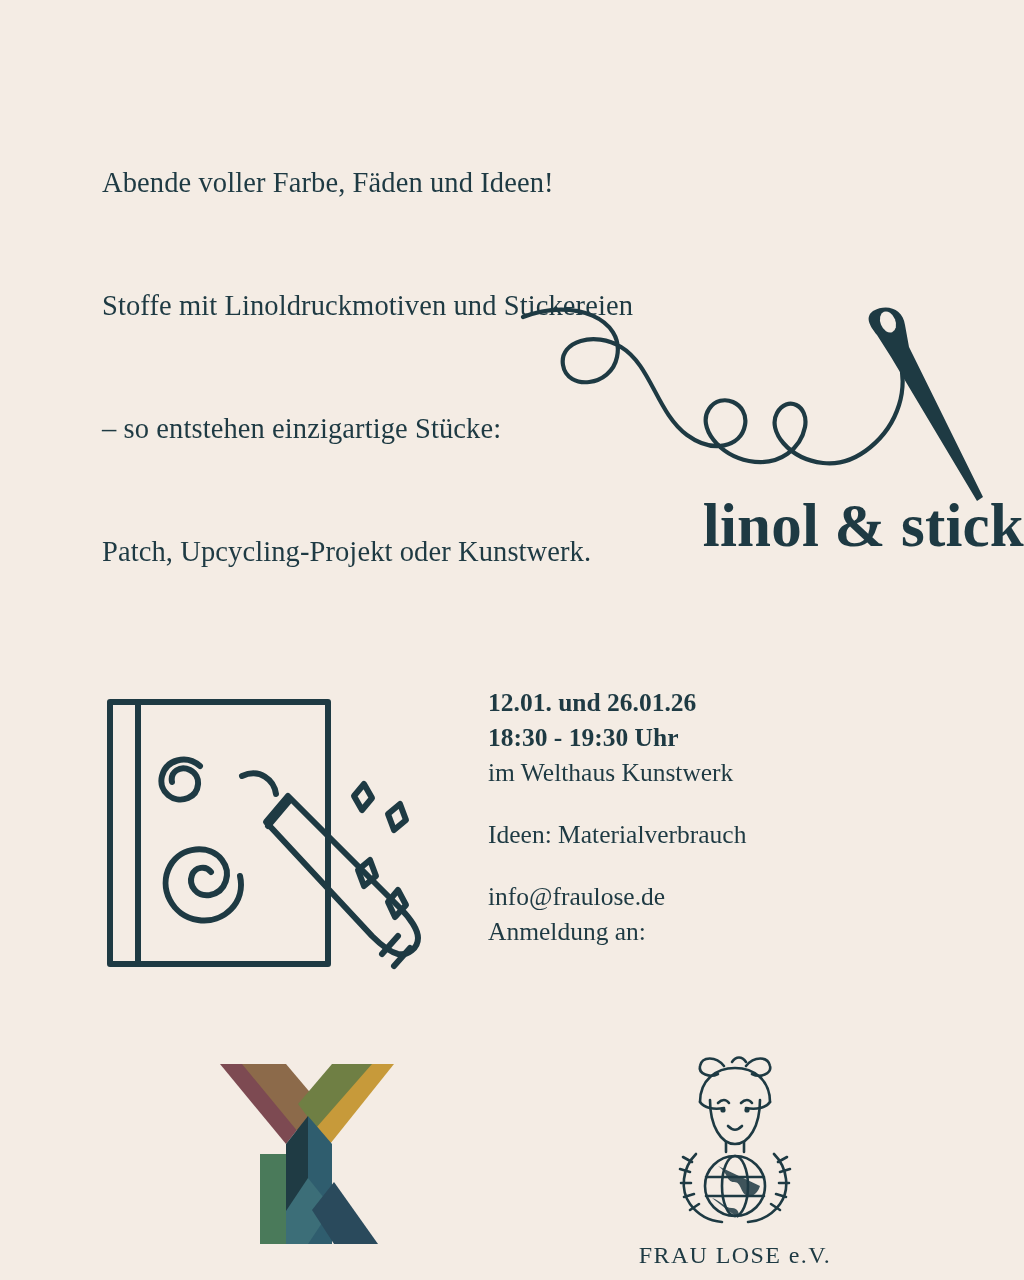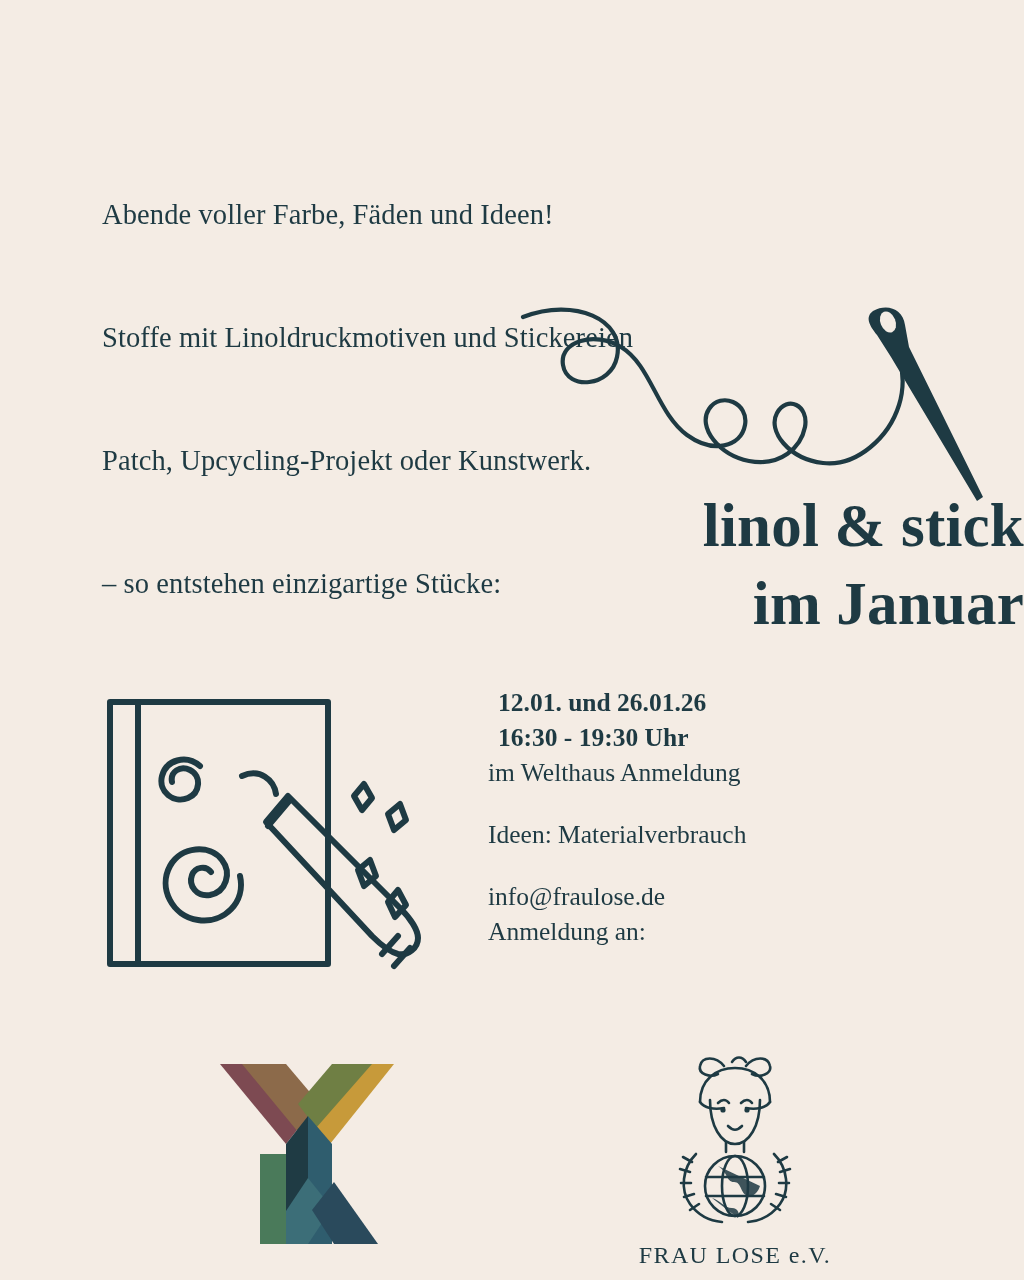--- a/index.html
+++ b/index.html
@@ -18,21 +18,21 @@
   .poster {
     position: relative;
     width: 1024px;
     height: 1280px;
   }
 
   
   .intro {
     position: absolute;
     left: 102px;
-    top: 112px;
+    top: 80px;
     font-size: 28.5px;
     line-height: 41px;
     color: #1e3a43;
     letter-spacing: 0.1px;
     white-space: pre;
   }
   .intro div {
     white-space: pre;
   }
 
@@ -81,21 +81,20 @@
     color: #1e3a43;
   }
   .details .block {
     margin-bottom: 27px;
   }
   .details .block:last-child {
     margin-bottom: 0;
   }
   .details .strong {
     font-weight: bold;
-    margin-left: 10px;
   }
 
   
   .logo-k {
     position: absolute;
     left: 212px;
     top: 1058px;
     width: 190px;
     height: 190px;
   }
@@ -116,22 +115,22 @@
   }
 </style>
 </head>
 <body>
 
 <div class="poster">
 
   <div class="intro">
     <div>Abende voller Farbe, Fäden und Ideen!</div>
     <div>Stoffe mit Linoldruckmotiven und Stickereien</div>
+    <div>– so entstehen einzigartige Stücke:</div>
     <div>Patch, Upcycling-Projekt oder Kunstwerk.</div>
-    <div>– so entstehen einzigartige Stücke:</div>
   </div>
 
   <div class="thread">
     <svg viewBox="0 0 520 240" width="520" height="240" fill="none" xmlns="http://www.w3.org/2000/svg">
       <g stroke="#1e3a43" stroke-width="4.2" stroke-linecap="round" fill="none">
         <path d="M18 22
                  C 70 2, 120 25, 112 62
                  C 106 92, 62 96, 58 70
                  C 54 46, 90 36, 116 52
                  C 146 70, 152 118, 182 140
@@ -154,21 +153,20 @@
                  L 386 62
                  L 372 40
                  C 364 30, 360 22, 368 16 Z" fill="#1e3a43"></path>
         <ellipse cx="383" cy="27" rx="7.5" ry="11" transform="rotate(-22 383 27)" fill="#f4ece4"></ellipse>
       </g>
     </svg>
   </div>
 
   <div class="title">
     <span>linol &amp; stick</span>
-    <span class="line2">im Januar</span>
   </div>
 
   <div class="linocut">
     <svg viewBox="0 0 360 310" width="360" height="310" fill="none" xmlns="http://www.w3.org/2000/svg">
       <g stroke="#1e3a43" stroke-width="6" stroke-linecap="round" stroke-linejoin="round" fill="none">
 
         <path d="M18 22 H236 V284 H18 Z"></path>
         <path d="M46 22 V284"></path>
 
         <path d="M108 86
@@ -201,22 +199,22 @@
         <path d="M176 146 l 22 -26"></path>
         <path d="M290 274 l 16 -18"></path>
         <path d="M302 286 l 16 -18"></path>
       </g>
     </svg>
   </div>
 
   <div class="details">
     <div class="block">
       <div class="strong">12.01. und 26.01.26</div>
-      <div class="strong">16:30 - 19:30 Uhr</div>
-      <div>im Welthaus Anmeldung</div>
+      <div class="strong">18:30 - 19:30 Uhr</div>
+      <div>im Welthaus Kunstwerk</div>
     </div>
     <div class="block">
       <div>Ideen: Materialverbrauch</div>
     </div>
     <div class="block">
       <div>info@fraulose.de</div>
       <div>Anmeldung an:</div>
     </div>
   </div>
 

